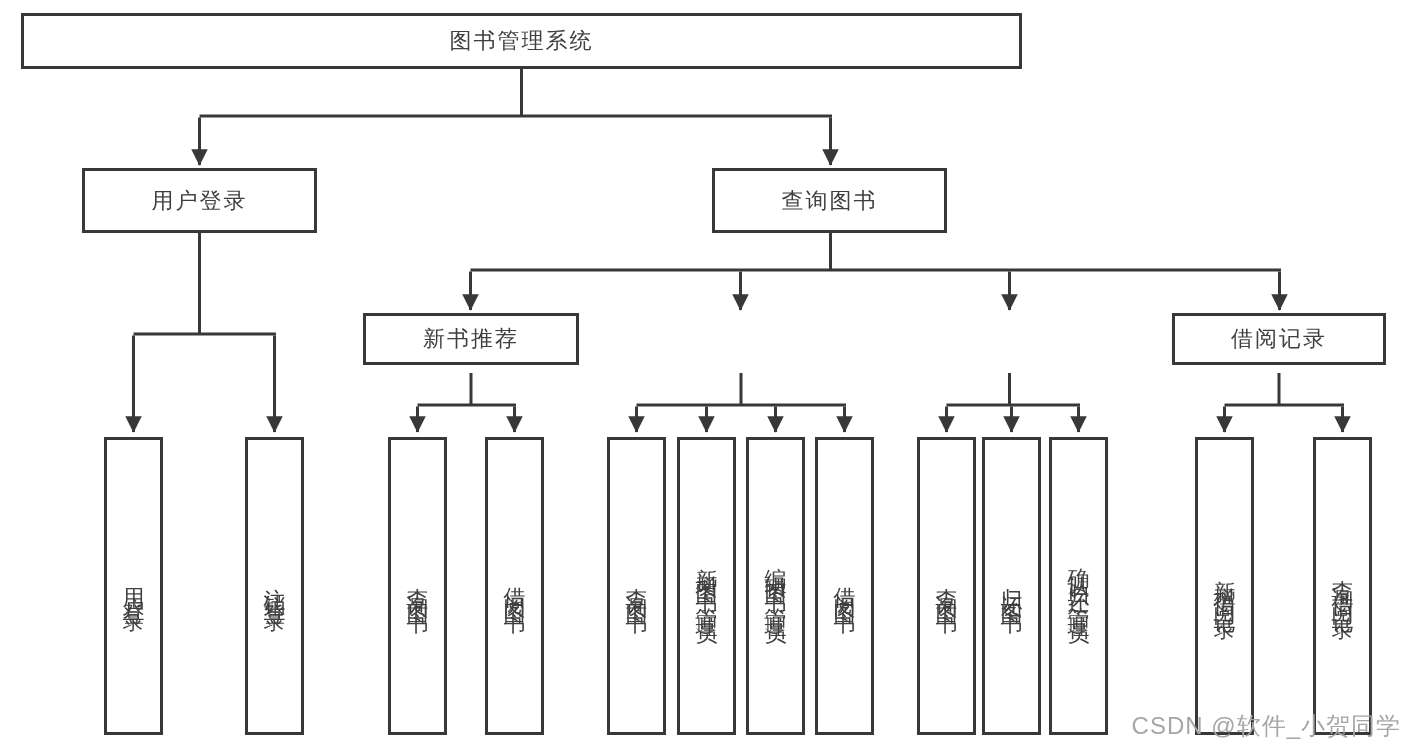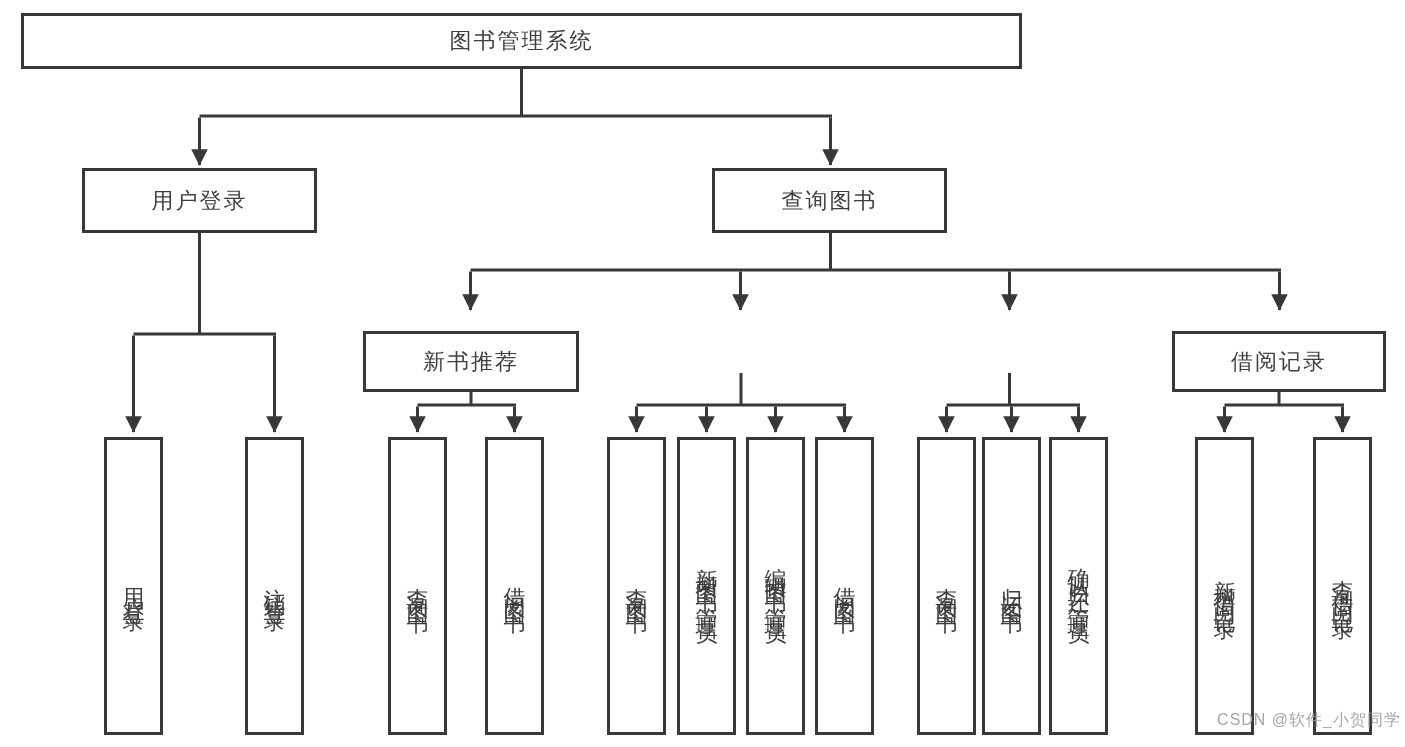--- a/index.html
+++ b/index.html
@@ -30,25 +30,25 @@
   .vtext{
     writing-mode:vertical-rl;
     text-orientation:mixed;
     font-size:22px;
     letter-spacing:8px;
     line-height:1;
     white-space:nowrap;
   }
   
   .lv2{top:168px;width:235px;height:65px;}
-  .lv3{top:331px;height:61px;}
+  .lv3{top:313px;height:52px;}
   #watermark{
     position:absolute;
     right:4px;top:710px;
-    font-size:16px;
+    font-size:24px;
     color:#a6a6a6;
     letter-spacing:1px;
     z-index:5;
     white-space:nowrap;
   }
 </style>
 </head>
 <body>
 
 <div id="canvas">

